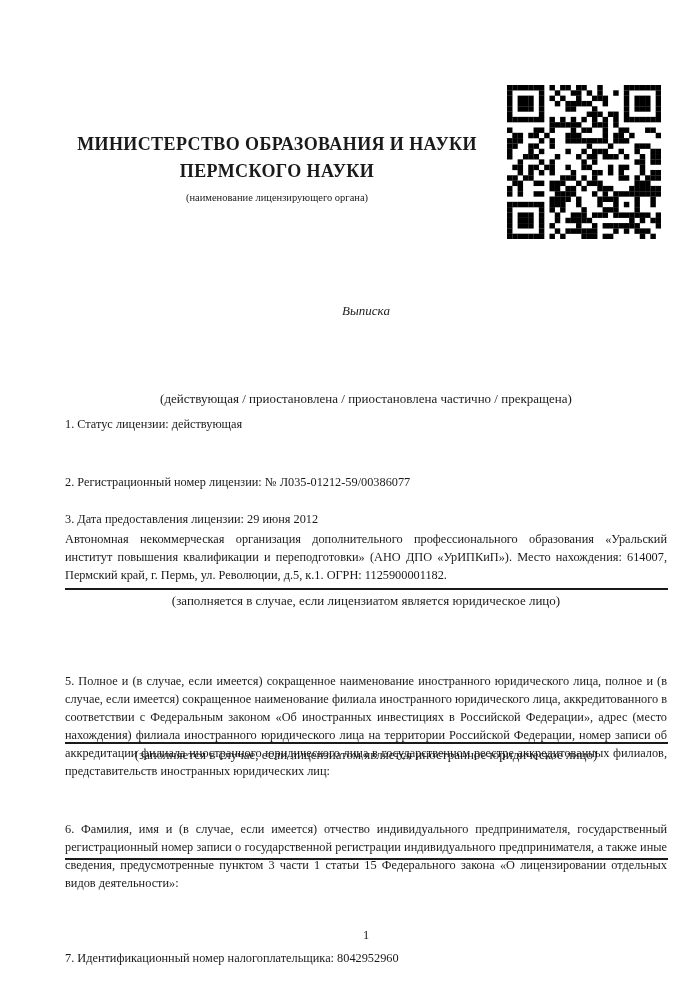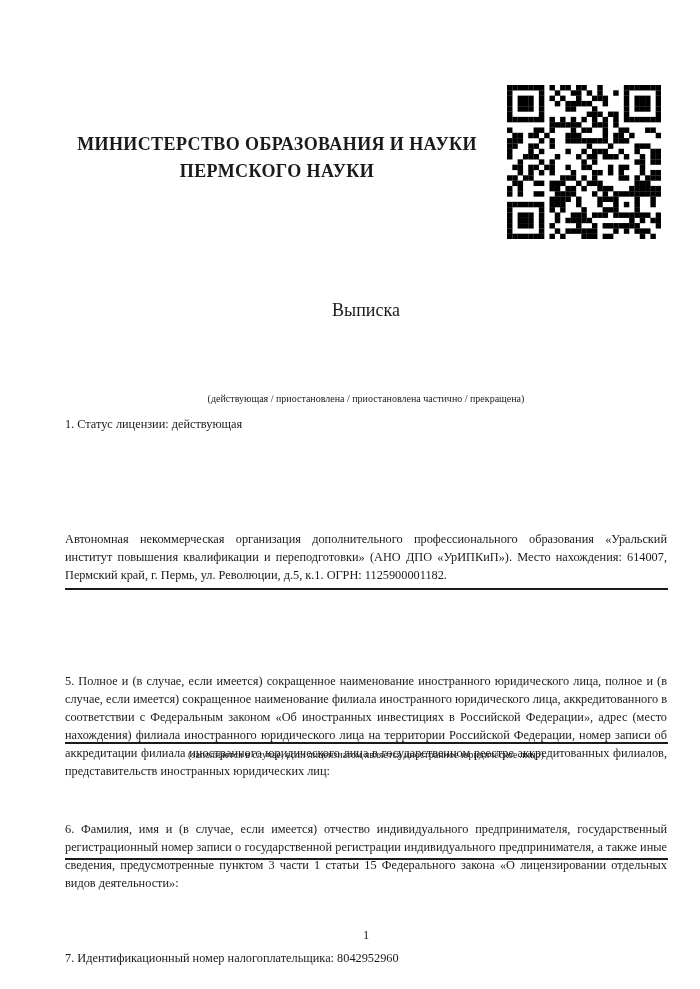--- a/index.html
+++ b/index.html
@@ -34,38 +34,39 @@
   #qr {
     position: absolute;
     left: 507px; top: 85px;
     width: 154px; height: 154px;
   }
   
   #title {
     position: absolute;
     left: 65px; top: 301px; width: 602px;
     text-align: center;
-    font-size: 18px;
+    font-size: 13px;
     line-height: 19px;
+    font-style: italic;
   }
   
   .blk {
     position: absolute;
     left: 65px; width: 602px;
     font-size: 12.3px;
     line-height: 18px;
     margin-top: 48px;
   }
   .blk p { margin: 0; }
   .just { text-align: justify; }
   .small-caption {
     position: absolute;
     left: 65px; width: 602px;
     text-align: center;
-    font-size: 10px;
+    font-size: 13px;
     line-height: 13px;
   }
   .fill-line {
     position: absolute;
     left: 65px; width: 603px;
     height: 0;
     border-top: 2px solid #1a1a1a;
   }
   #i1   { top: 367px; }
   #i1c  { top: 392px; }
@@ -89,20 +90,21 @@
   }
 </style>
 </head>
 <body>
 
 <div class="page">
 
   <div id="hdr">
     <div class="ministry-line">МИНИСТЕРСТВО ОБРАЗОВАНИЯ И НАУКИ</div>
     <div class="ministry-line">ПЕРМСКОГО НАУКИ</div>
+    <div class="org-caption">(наименование лицензирующего органа)</div>
   </div>
 
   <svg id="qr" viewBox="0 0 154 154" fill="#000000">
       <rect x="0.00" y="0.00" width="5.46" height="5.46"></rect>
       <rect x="5.31" y="0.00" width="5.46" height="5.46"></rect>
       <rect x="10.62" y="0.00" width="5.46" height="5.46"></rect>
       <rect x="15.93" y="0.00" width="5.46" height="5.46"></rect>
       <rect x="21.24" y="0.00" width="5.46" height="5.46"></rect>
       <rect x="26.55" y="0.00" width="5.46" height="5.46"></rect>
       <rect x="31.86" y="0.00" width="5.46" height="5.46"></rect>
@@ -512,26 +514,33 @@
 
   <div id="title">
     <div>Выписка</div>
   </div>
 
   <div class="blk" id="i1">
     <p>1. Статус лицензии: действующая</p>
   </div>
   <div class="small-caption" id="i1c">(действующая / приостановлена / приостановлена частично / прекращена)</div>
 
-
+  <div class="blk" id="i2">
+    <p>2. Регистрационный номер лицензии: № Л035-01212-59/00386077</p>
+  </div>
+
+  <div class="blk" id="i3">
+    <p>3. Дата предоставления лицензии: 29 июня 2012</p>
+  </div>
 
   <div class="blk" id="i4">
     <p class="just">Автономная некоммерческая организация дополнительного профессионального образования «Уральский институт повышения квалификации и переподготовки» (АНО ДПО «УрИПКиП»). Место нахождения: 614007, Пермский край, г. Пермь, ул. Революции, д.5, к.1. ОГРН: 1125900001182.</p>
   </div>
   <div class="fill-line" id="i4hr"></div>
+  <div class="small-caption" id="i4c">(заполняется в случае, если лицензиатом является юридическое лицо)</div>
 
   <div class="blk" id="i5">
     <p class="just">5. Полное и (в случае, если имеется) сокращенное наименование иностранного юридического лица, полное и (в случае, если имеется) сокращенное наименование филиала иностранного юридического лица, аккредитованного в соответствии с Федеральным законом «Об иностранных инвестициях в Российской Федерации», адрес (место нахождения) филиала иностранного юридического лица на территории Российской Федерации, номер записи об аккредитации филиала иностранного юридического лица в государственном реестре аккредитованных филиалов, представительств иностранных юридических лиц:</p>
   </div>
   <div class="fill-line" id="i5hr"></div>
   <div class="small-caption" id="i5c">(заполняется в случае, если лицензиатом является иностранное юридическое лицо)</div>
 
   <div class="blk" id="i6">
     <p class="just">6. Фамилия, имя и (в случае, если имеется) отчество индивидуального предпринимателя, государственный регистрационный номер записи о государственной регистрации индивидуального предпринимателя, а также иные сведения, предусмотренные пунктом 3 части 1 статьи 15 Федерального закона «О лицензировании отдельных видов деятельности»:</p>
   </div>

